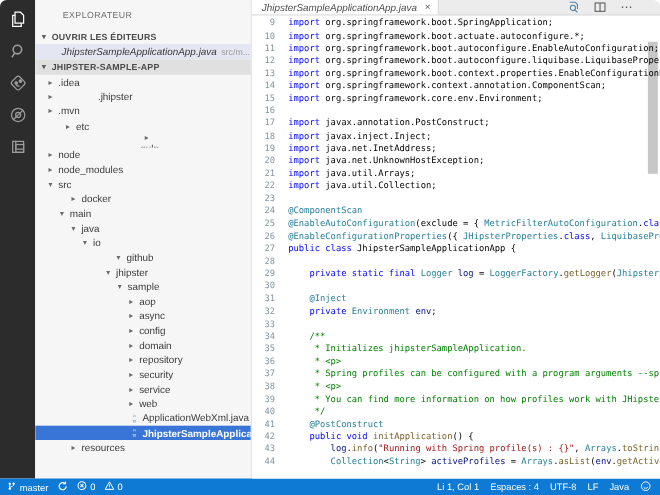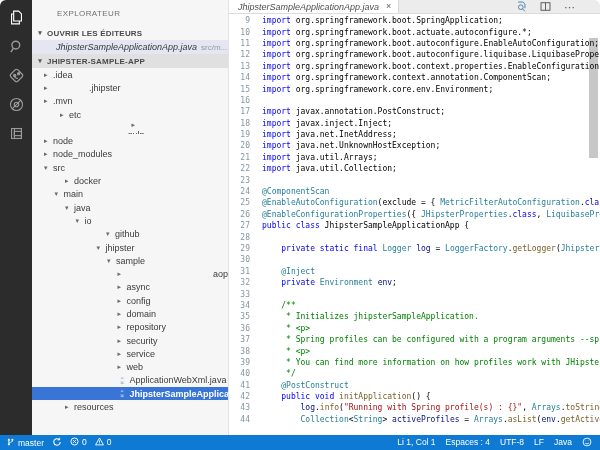--- a/index.html
+++ b/index.html
@@ -194,21 +194,21 @@
             <span>github</span>
           </div>
           <div class="tree-row" style="padding-left: 64.5px;">
             <span class="chev">▾</span>
             <span>jhipster</span>
           </div>
           <div class="tree-row" style="padding-left: 75px;">
             <span class="chev">▾</span>
             <span>sample</span>
           </div>
-          <div class="tree-row" style="padding-left: 85.5px; justify-content: space-between;">
+          <div class="tree-row" style="padding-left: 85.5px;">
             <span class="chev">▸</span>
             <span>aop</span>
           </div>
           <div class="tree-row" style="padding-left: 85.5px;">
             <span class="chev">▸</span>
             <span>async</span>
           </div>
           <div class="tree-row" style="padding-left: 85.5px;">
             <span class="chev">▸</span>
             <span>config</span>

